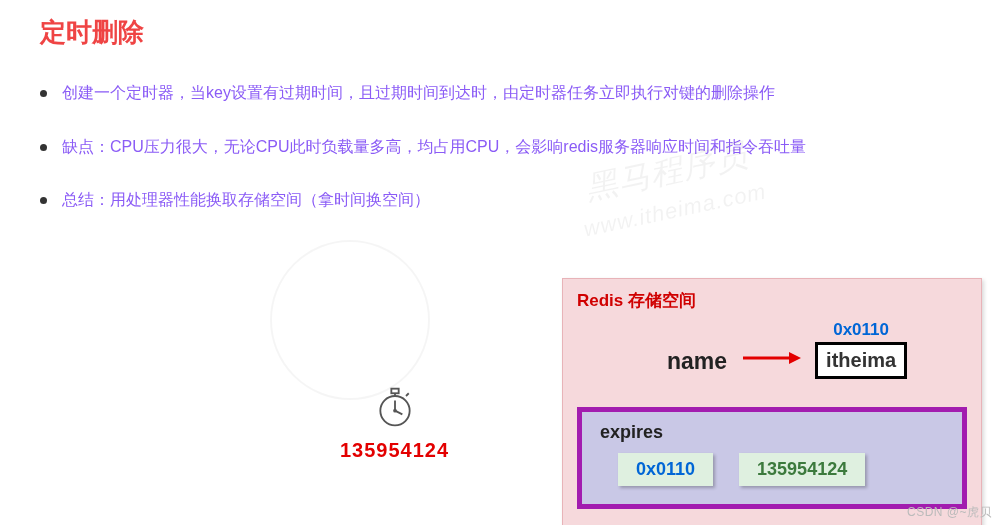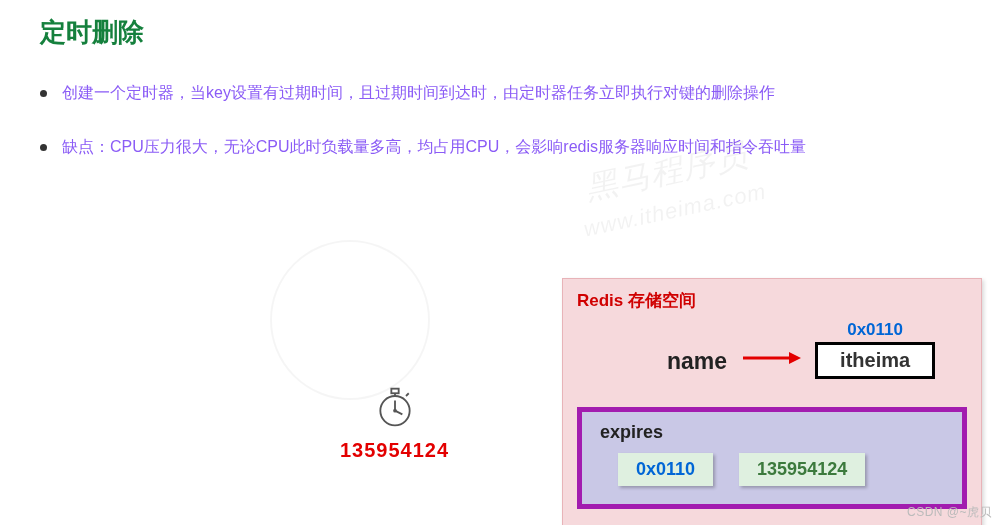--- a/index.html
+++ b/index.html
@@ -9,21 +9,21 @@
       font-family: "Microsoft YaHei", "SimHei", sans-serif;
       background: #fff;
       position: relative;
       color: #333;
       padding: 15px 40px;
       overflow: hidden;
     }
     .title {
       font-size: 26px;
       font-weight: bold;
-      color: #15803d;
+      color: #ef4444;
       margin-bottom: 30px;
     }
     .bullets { list-style: none; }
     .bullets li {
       position: relative;
       padding-left: 22px;
       font-size: 16px;
       line-height: 1.6;
       color: #8b5cf6;
     }
@@ -105,21 +105,21 @@
       margin-left: 90px;
       margin-top: 0;
     }
     .kv-key { font-size: 23px; font-weight: bold; color: #222; padding-bottom: 4px; }
     .arrow svg { width: 60px; height: 20px; margin-bottom: 7px; }
     .val-col { display: flex; flex-direction: column; align-items: center; }
     .addr { color: #0066d6; font-weight: bold; font-size: 17px; margin-bottom: 2px; }
     .val-box {
       border: 3px solid #000;
       background: #fff;
-      padding: 4px 22px;
+      padding: 4px 8px;
       font-size: 20px;
       font-weight: bold;
     }
 
     .expires-box {
       margin-top: 28px;
       background: #c9c8e6;
       border: 5px solid #a21caf;
       padding: 10px 18px 18px;
     }
@@ -146,20 +146,21 @@
 <style>li.gap::before{display:none!important}</style></head>
 <body>
 
 <h1 class="title">定时删除</h1>
 
 <ul class="bullets">
   <li>创建一个定时器，当key设置有过期时间，且过期时间到达时，由定时器任务立即执行对键的删除操作</li>
   <li class="gap" style="list-style: none; padding-left: 0px; display: block;"></li>
   <li>缺点：CPU压力很大，无论CPU此时负载量多高，均占用CPU，会影响redis服务器响应时间和指令吞吐量</li>
   <li class="gap" style="list-style: none; padding-left: 0px; display: block;"></li>
+  <li>总结：用处理器性能换取存储空间（拿时间换空间）</li>
 </ul>
 
 <div class="watermark">
   <span>黑马程序员</span>
   <span class="sub">www.itheima.com</span>
 </div>
 <div class="wm-circle"></div>
 
 <div class="diagram-area">
 

